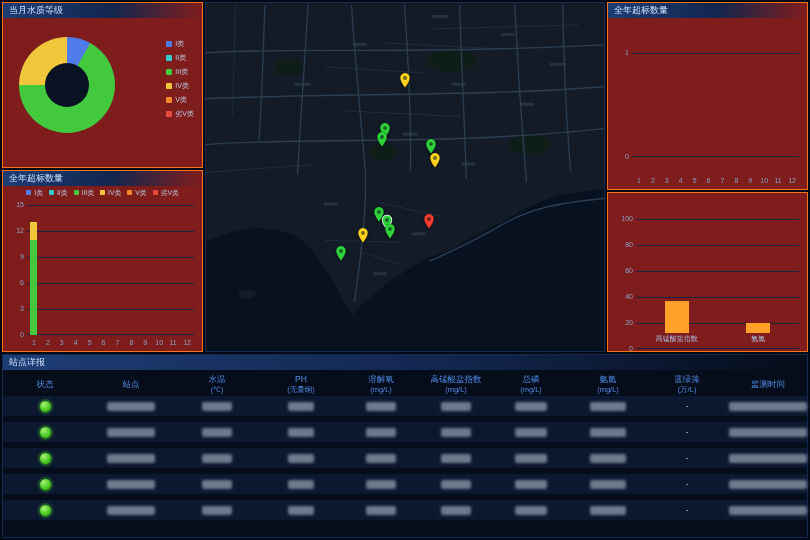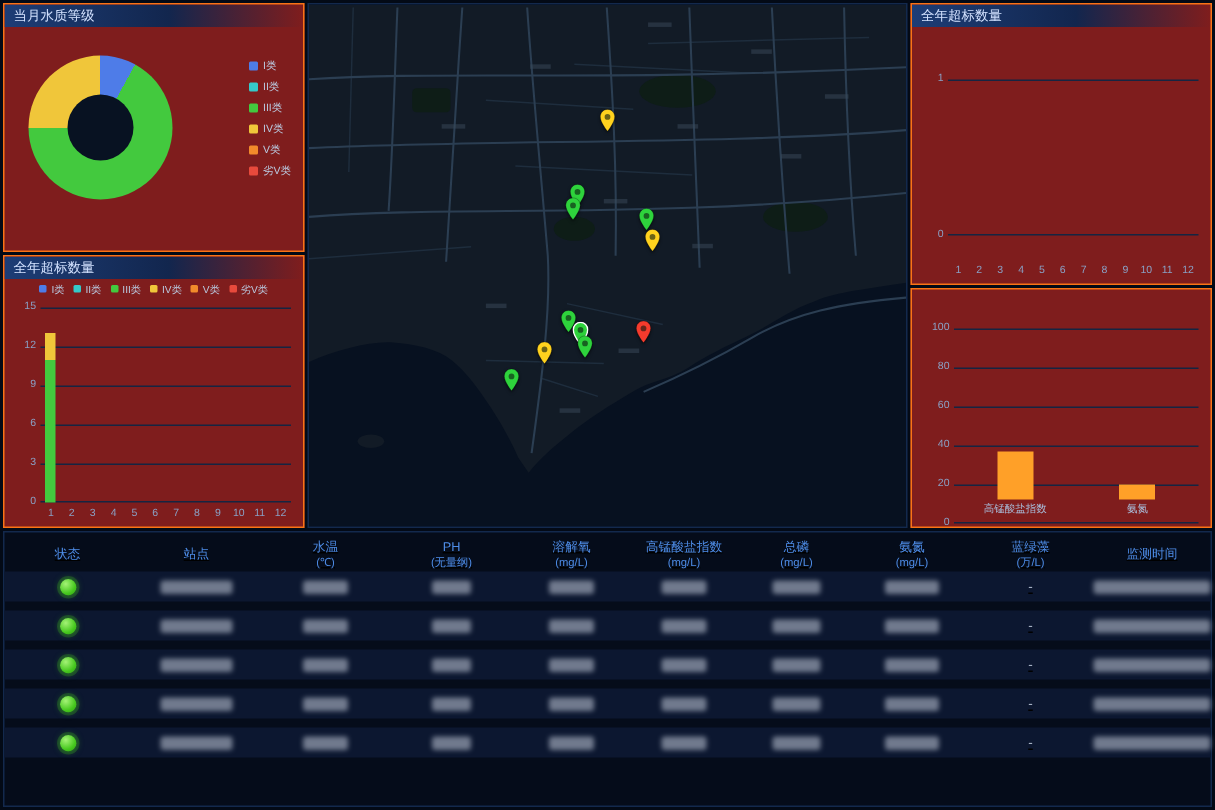--- a/index.html
+++ b/index.html
@@ -41,21 +41,21 @@
   #rate-plot{left:28px;right:8px;top:26px;bottom:18px;}
 
   
   .map-panel{flex:1;background:#071120;border:1px solid #13294d;position:relative;overflow:hidden;}
   .map-panel svg.basemap{position:absolute;inset:0;width:100%;height:100%;}
   .pin{position:absolute;transform:translate(-50%,-100%);filter:drop-shadow(0 1px 1px rgba(0,0,0,.6));line-height:0;}
 
   
   .bottom{flex:1;display:flex;flex-direction:column;background:#050c1a;border:1px solid #13294d;}
   .tbl{flex:1;padding-top:2px;}
-  .trgrid{display:grid;grid-template-columns:84px 88px 84px 84px 76px 74px 76px 78px 80px 82px;align-items:center;text-decoration:underline;}
+  .trgrid{display:grid;grid-template-columns:84px 88px 84px 84px 76px 74px 76px 78px 80px 82px;align-items:center;}
   .thead{height:24px;}
   .th{display:flex;flex-direction:column;align-items:center;justify-content:center;color:#4e8de8;font-size:8.5px;line-height:1.2;}
   .th .unit{font-size:7.5px;}
   .trow{height:20px;background:#0c1730;margin-bottom:6px;}
   .td{display:flex;align-items:center;justify-content:center;height:100%;}
   .dot{width:11px;height:11px;border-radius:50%;
     background:radial-gradient(circle at 35% 30%,#a4f276,#46c81e 60%,#2f9a12);
     box-shadow:0 0 0 2px rgba(70,200,30,.22),0 0 5px rgba(70,200,30,.55);}
   .blur-bar{height:9px;border-radius:2px;background:#8a93a5;opacity:.8;filter:blur(1.6px);display:inline-block;}
   .dash{color:#aeb9cc;font-size:9px;}
@@ -299,20 +299,23 @@
             <div class="xtick rate-x" style="left: 0px; width: 81.5px;">高锰酸盐指数</div>
             <div class="ratebar" style="left: 28.75px; width: 24px; height: 32.5px; background: rgb(255, 160, 40);"></div>
             <div class="xtick rate-x" style="left: 81.5px; width: 81.5px;">氨氮</div>
             <div class="ratebar" style="left: 110.25px; width: 24px; height: 10.4px; background: rgb(255, 160, 40);"></div>
           </div>
       </div>
     </div>
   </div>
 
   <div class="bottom">
+    <div class="p-head">
+      <span>站点详报</span>
+    </div>
     <div class="tbl">
       <div class="trgrid thead" id="thead">
           <div class="th">
             <span>状态</span>
           </div>
           <div class="th">
             <span>站点</span>
           </div>
           <div class="th">
             <span>水温</span>

